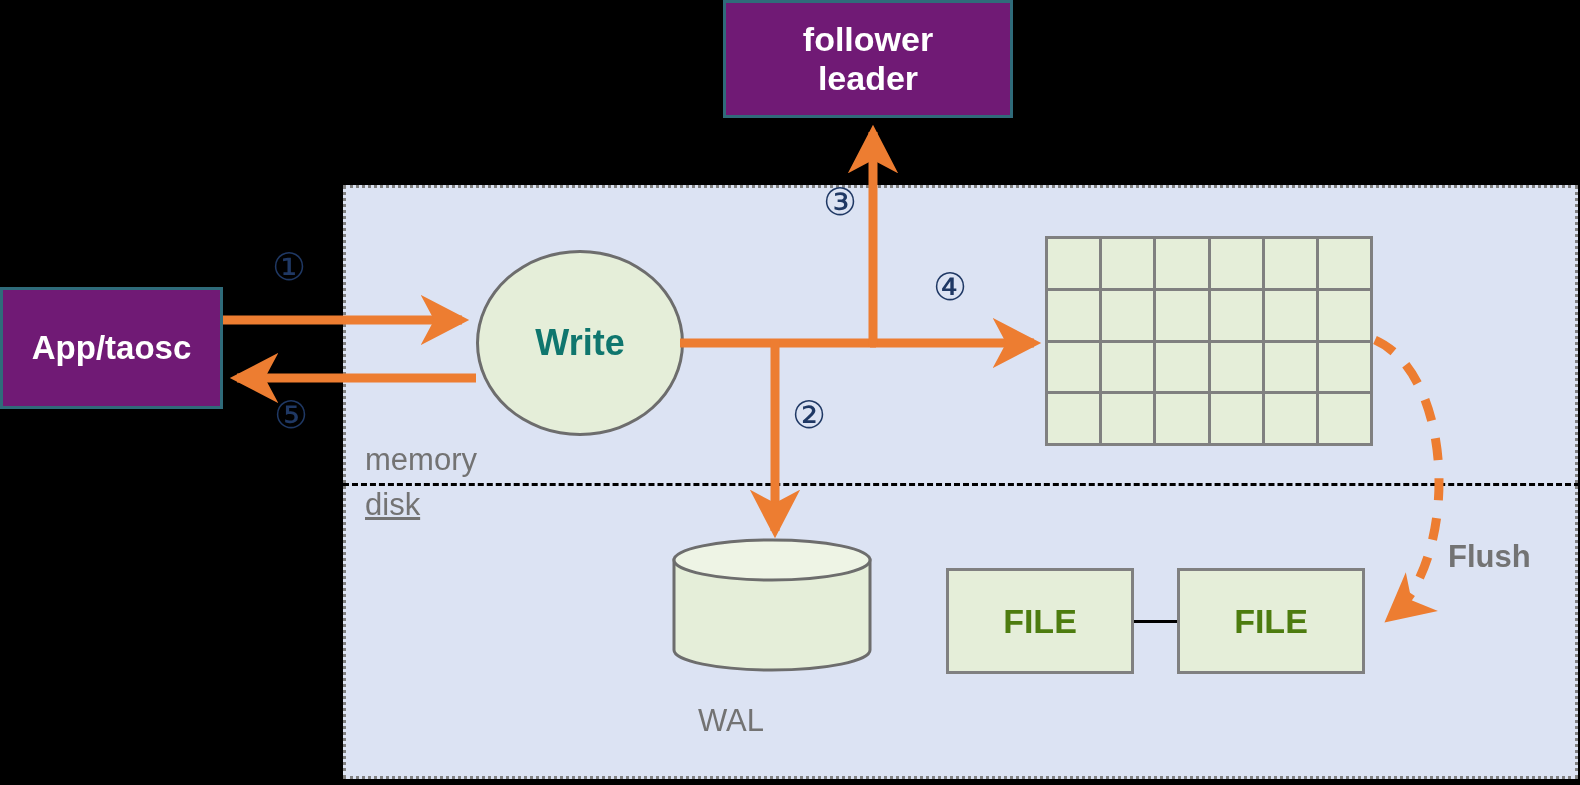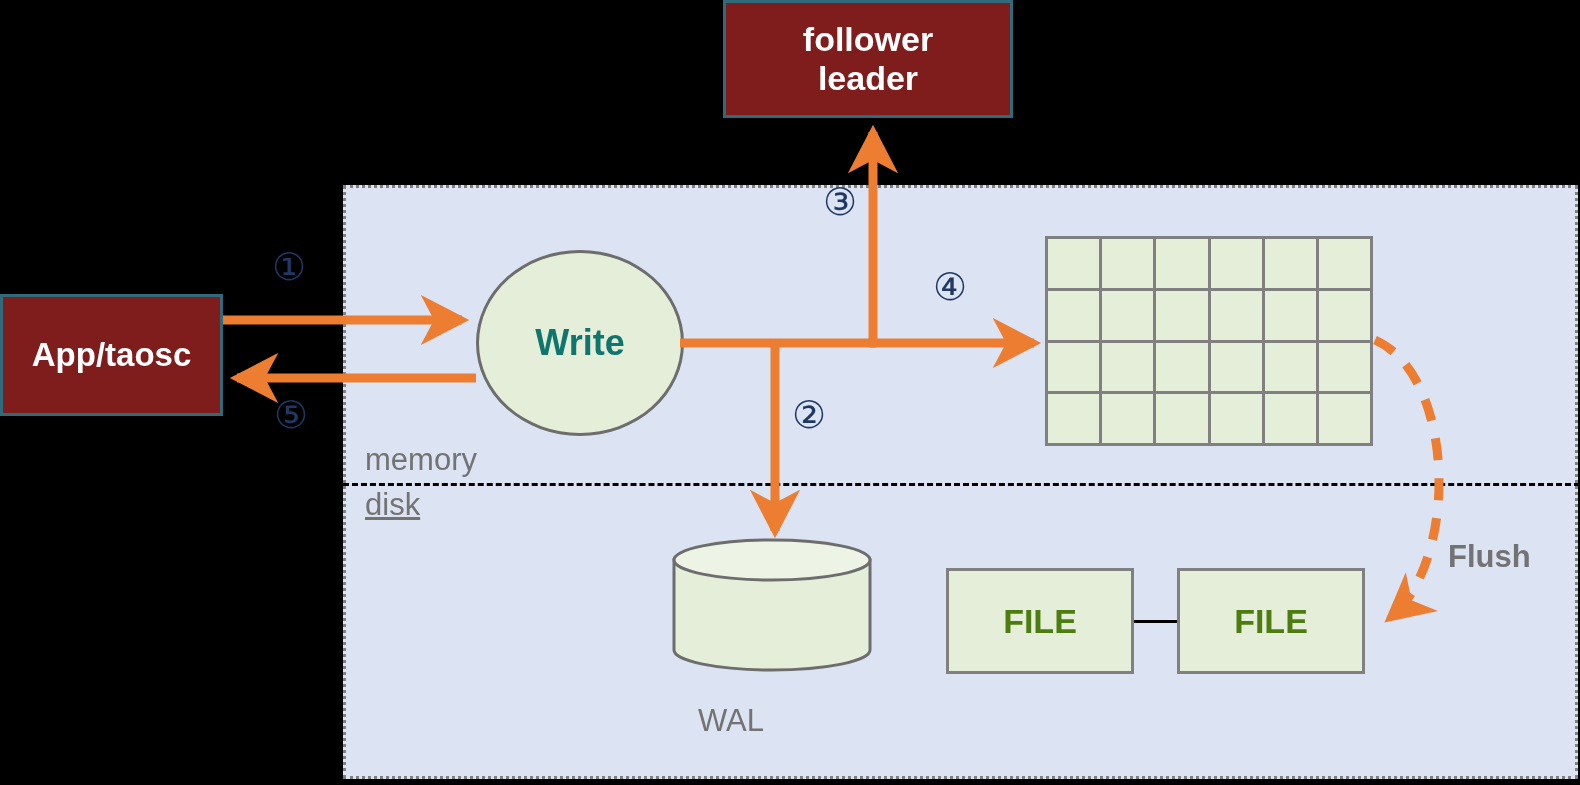--- a/index.html
+++ b/index.html
@@ -39,34 +39,34 @@
     position: absolute;
     color: #737373;
     font-size: 31px;
     font-family: "Liberation Sans", sans-serif;
     white-space: nowrap;
     line-height: 1;
   }
   
   .blue-box {
     position: absolute;
-    background: #7f1d1d;
+    background: #701a75;
     border: 3px solid #2f6b7a;
     box-sizing: border-box;
     display: flex;
     align-items: center;
     justify-content: center;
     color: #ffffff;
     font-weight: bold;
     font-size: 33px;
     line-height: 1.14;
     text-align: center;
     font-family: "Liberation Sans", sans-serif;
   }
-  #app-box { left: 0px; top: 294px; width: 223px; height: 122px; }
+  #app-box { left: 0px; top: 287px; width: 223px; height: 122px; }
   #follower-box { left: 723px; top: 0px; width: 290px; height: 118px; font-size: 34px;}
   
   #write-ellipse {
     position: absolute;
     left: 476px;
     top: 250px;
     width: 208px;
     height: 186px;
     border-radius: 50%;
     background: #e5eed9;

